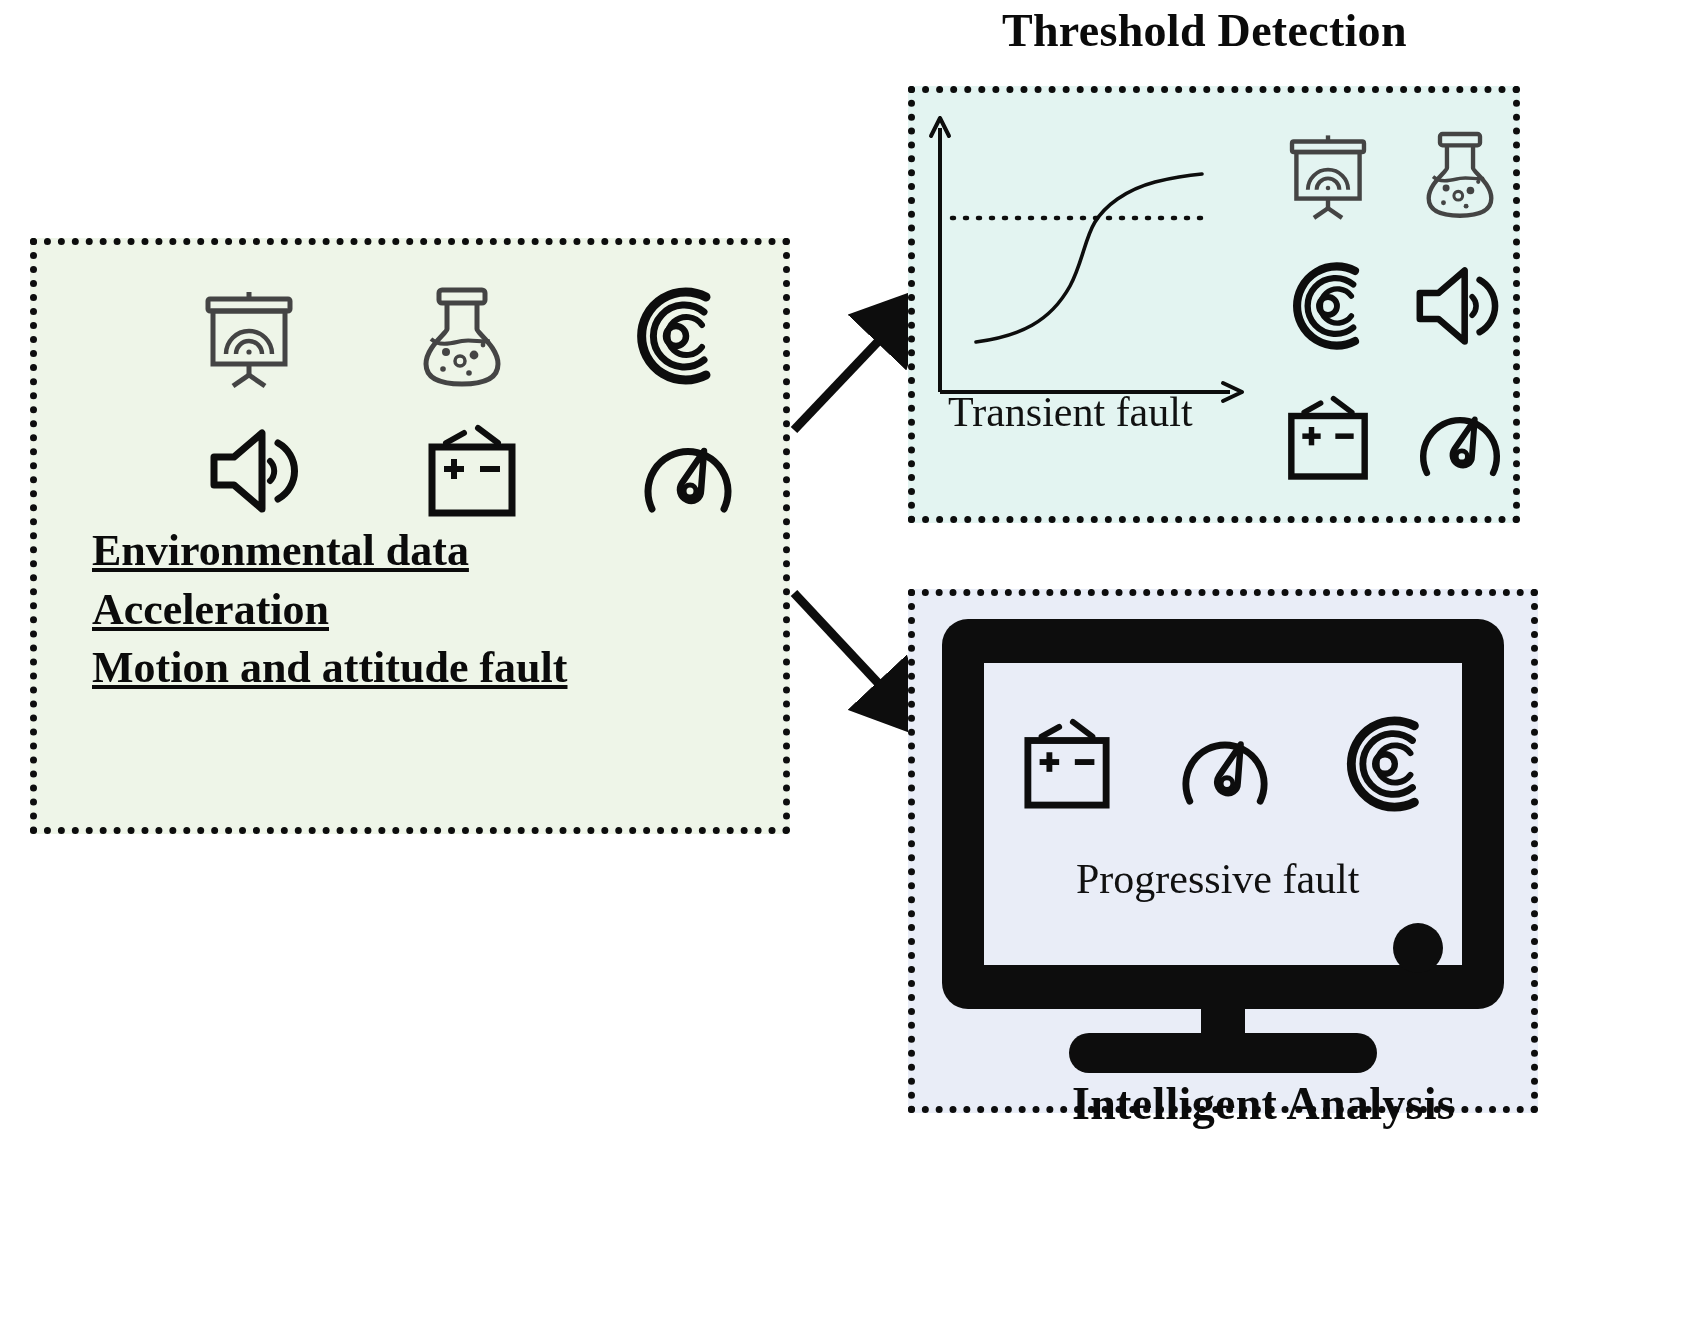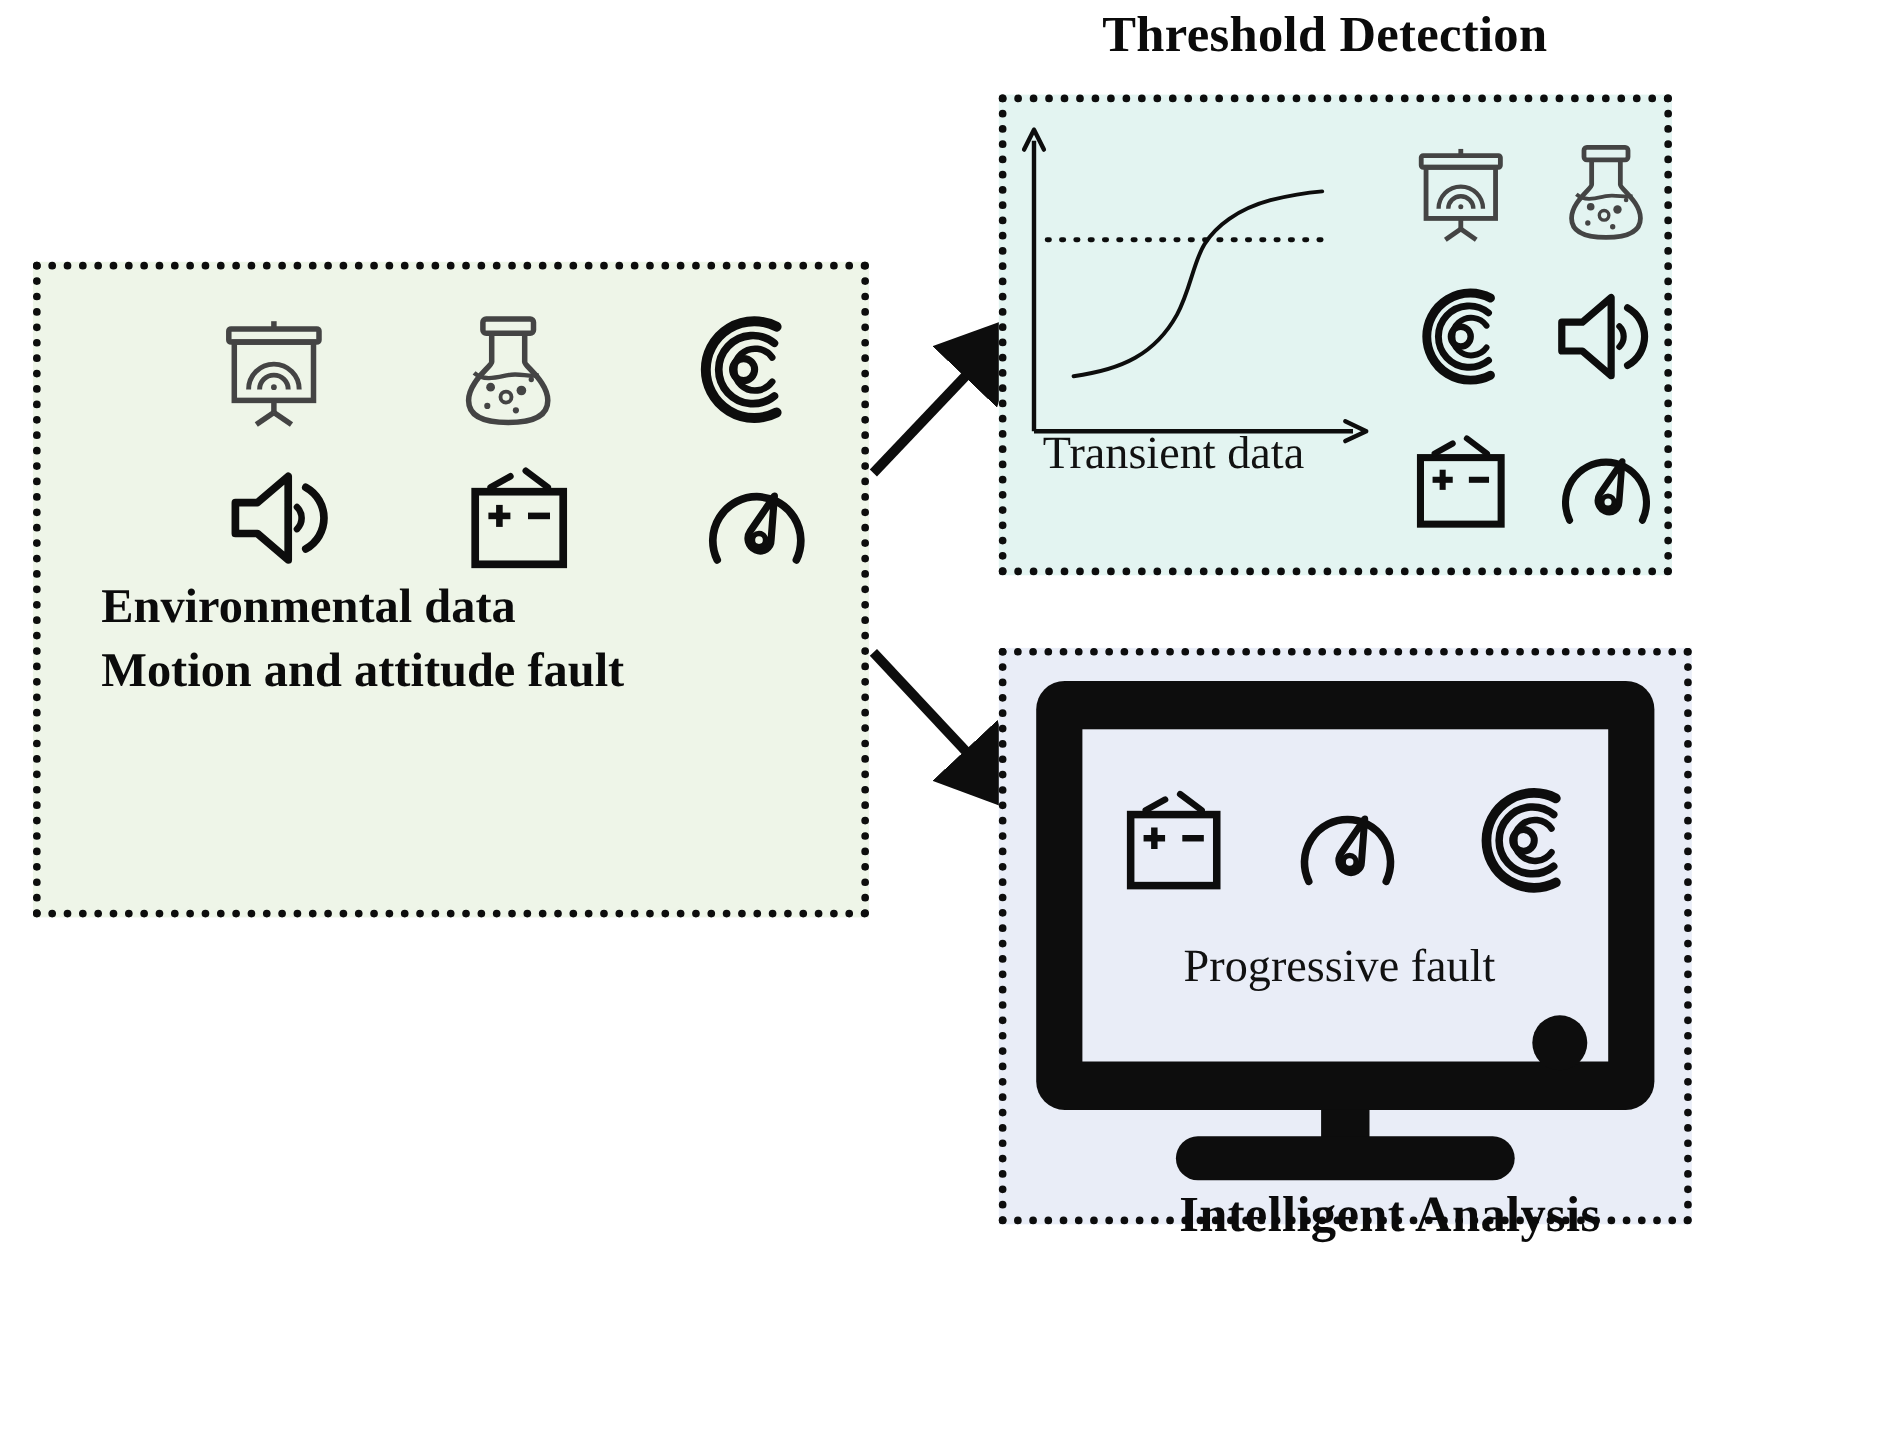--- a/index.html
+++ b/index.html
@@ -119,22 +119,23 @@
 
   <div class="icon-cell">
     <svg width="100" height="92" viewBox="0 0 100 92">
       <path d="M14 84 A40 40 0 1 1 86 84" fill="none" stroke="#0d0d0d" stroke-width="7" stroke-linecap="round"></path>
       <path d="M66 26 L44 58 C40 64 42 72 49 75 C56 78 63 73 63 66 Z" fill="none" stroke="#0d0d0d" stroke-width="6.5" stroke-linejoin="round"></path>
       <circle cx="52" cy="66" r="6" fill="none" stroke="#0d0d0d" stroke-width="5"></circle>
     </svg>
   </div>
 </div>
 
-<div class="sensor-list" style="left:92px;top:522px;">
+<div class="sensor-list" style="left:92px;top:522px;text-decoration:underline;">
   <div>Environmental data</div>
+  <div>Acceleration</div>
   <div>Motion and attitude fault</div>
 </div>
 
 <svg class="abs" style="left:780px;top:270px;" width="160" height="170" viewBox="0 0 160 170">
   <defs>
     <marker id="ah1" markerWidth="9" markerHeight="9" refX="5" refY="4.5" orient="auto">
       <path d="M0,0 L9,4.5 L0,9 z" fill="#0d0d0d"></path>
     </marker>
   </defs>
   <line x1="14" y1="160" x2="128" y2="40" stroke="#0d0d0d" stroke-width="9" marker-end="url(#ah1)"></line>
@@ -159,21 +160,21 @@
   <path d="M20 8 L11 26 M20 8 L29 26" fill="none" stroke="#0d0d0d" stroke-width="4" stroke-linecap="round"></path>
 
   <line x1="20" y1="282" x2="310" y2="282" stroke="#0d0d0d" stroke-width="4"></line>
   <path d="M322 282 L303 273 M322 282 L303 291" fill="none" stroke="#0d0d0d" stroke-width="4" stroke-linecap="round"></path>
 
   <line x1="32" y1="108" x2="290" y2="108" stroke="#0d0d0d" stroke-width="4.5" stroke-dasharray="2 11" stroke-linecap="round"></line>
 
   <path d="M56 232 C100 226 130 212 150 176 C162 154 165 128 175 112 C185 96 205 80 235 72 C255 67 270 65 282 64" fill="none" stroke="#0d0d0d" stroke-width="3.6" stroke-linecap="round"></path>
 </svg>
 
-<div class="fault-label" style="left:948px;top:388px;">Transient data</div>
+<div class="fault-label" style="left:948px;top:388px;">Transient fault</div>
 
 <div class="abs" style="left:1262px;top:108px;display:grid;grid-template-columns:132px 132px;grid-template-rows:132px 132px 132px;align-items:center;justify-items:center;">
 
   <div class="icon-cell">
     <svg width="86" height="88" viewBox="0 0 98 100">
       <rect x="8" y="13" width="82" height="12" rx="2" fill="none" stroke="#444" stroke-width="5"></rect>
       <rect x="13" y="25" width="72" height="53" fill="none" stroke="#444" stroke-width="5"></rect>
       <line x1="49" y1="6" x2="49" y2="13" stroke="#444" stroke-width="5"></line>
       <path d="M26 68 a23 23 0 0 1 46 0" fill="none" stroke="#444" stroke-width="4.5"></path>
       <path d="M36 68 a13 13 0 0 1 26 0" fill="none" stroke="#444" stroke-width="4.5"></path>

